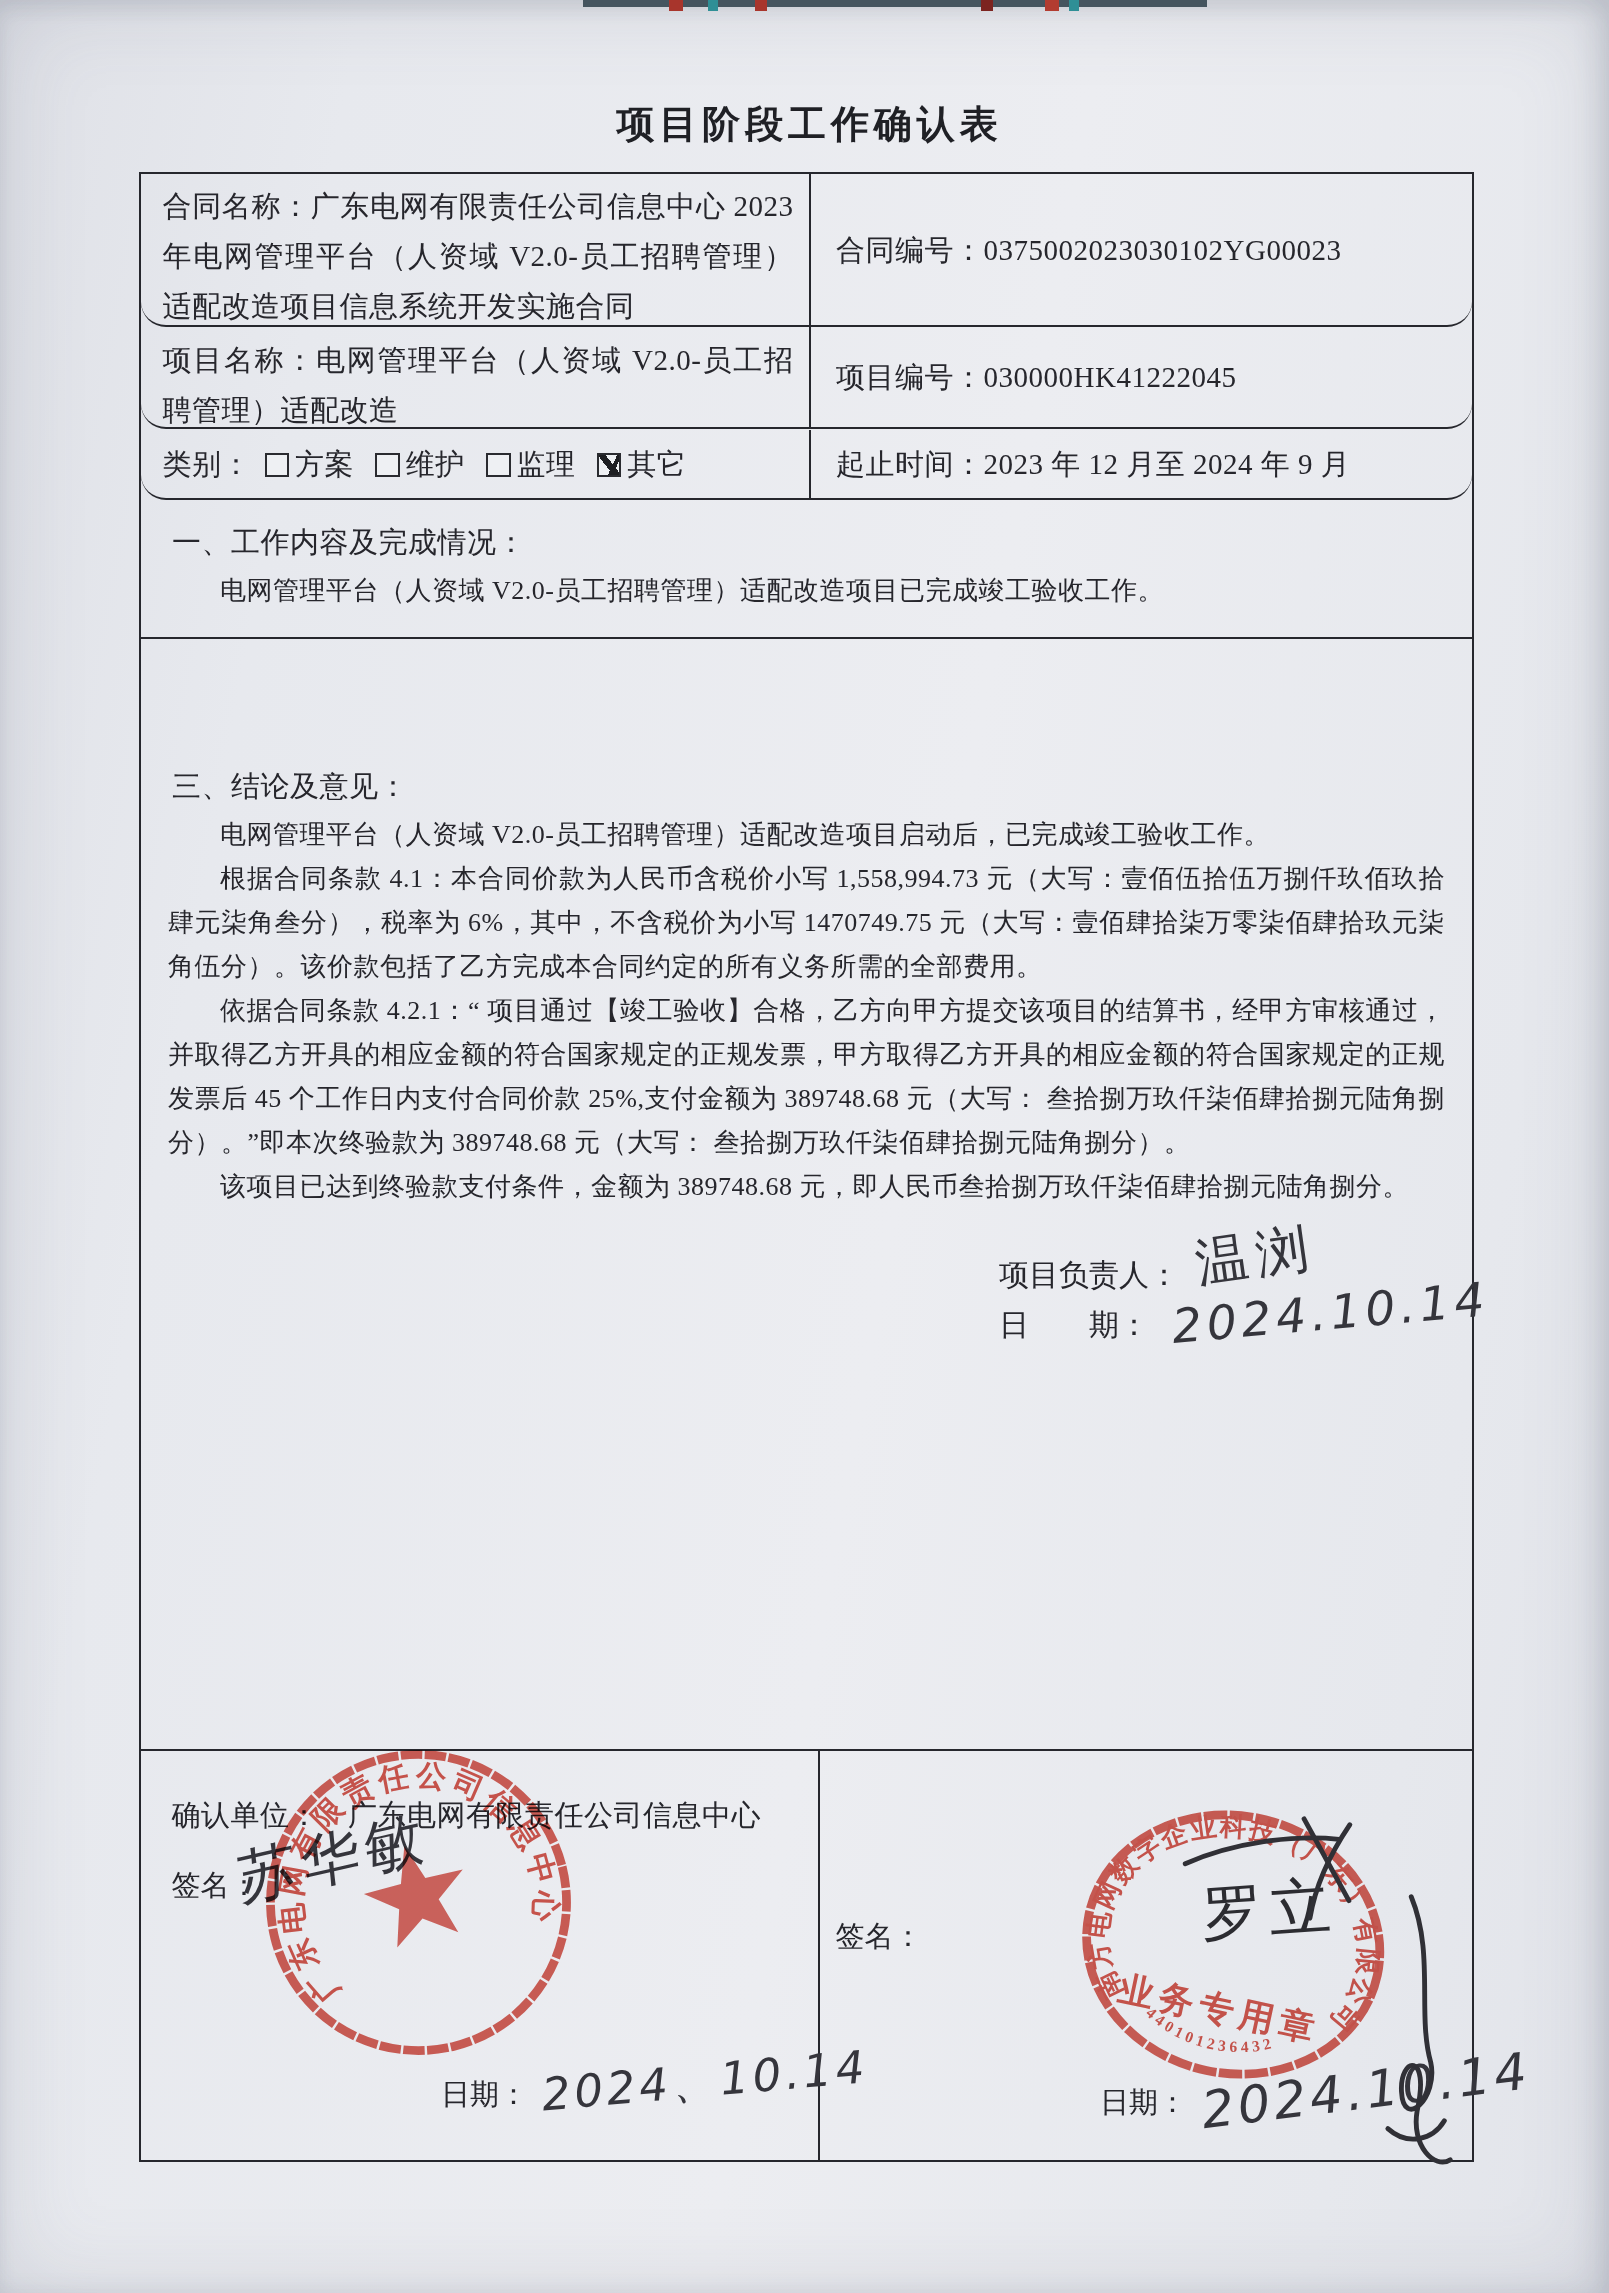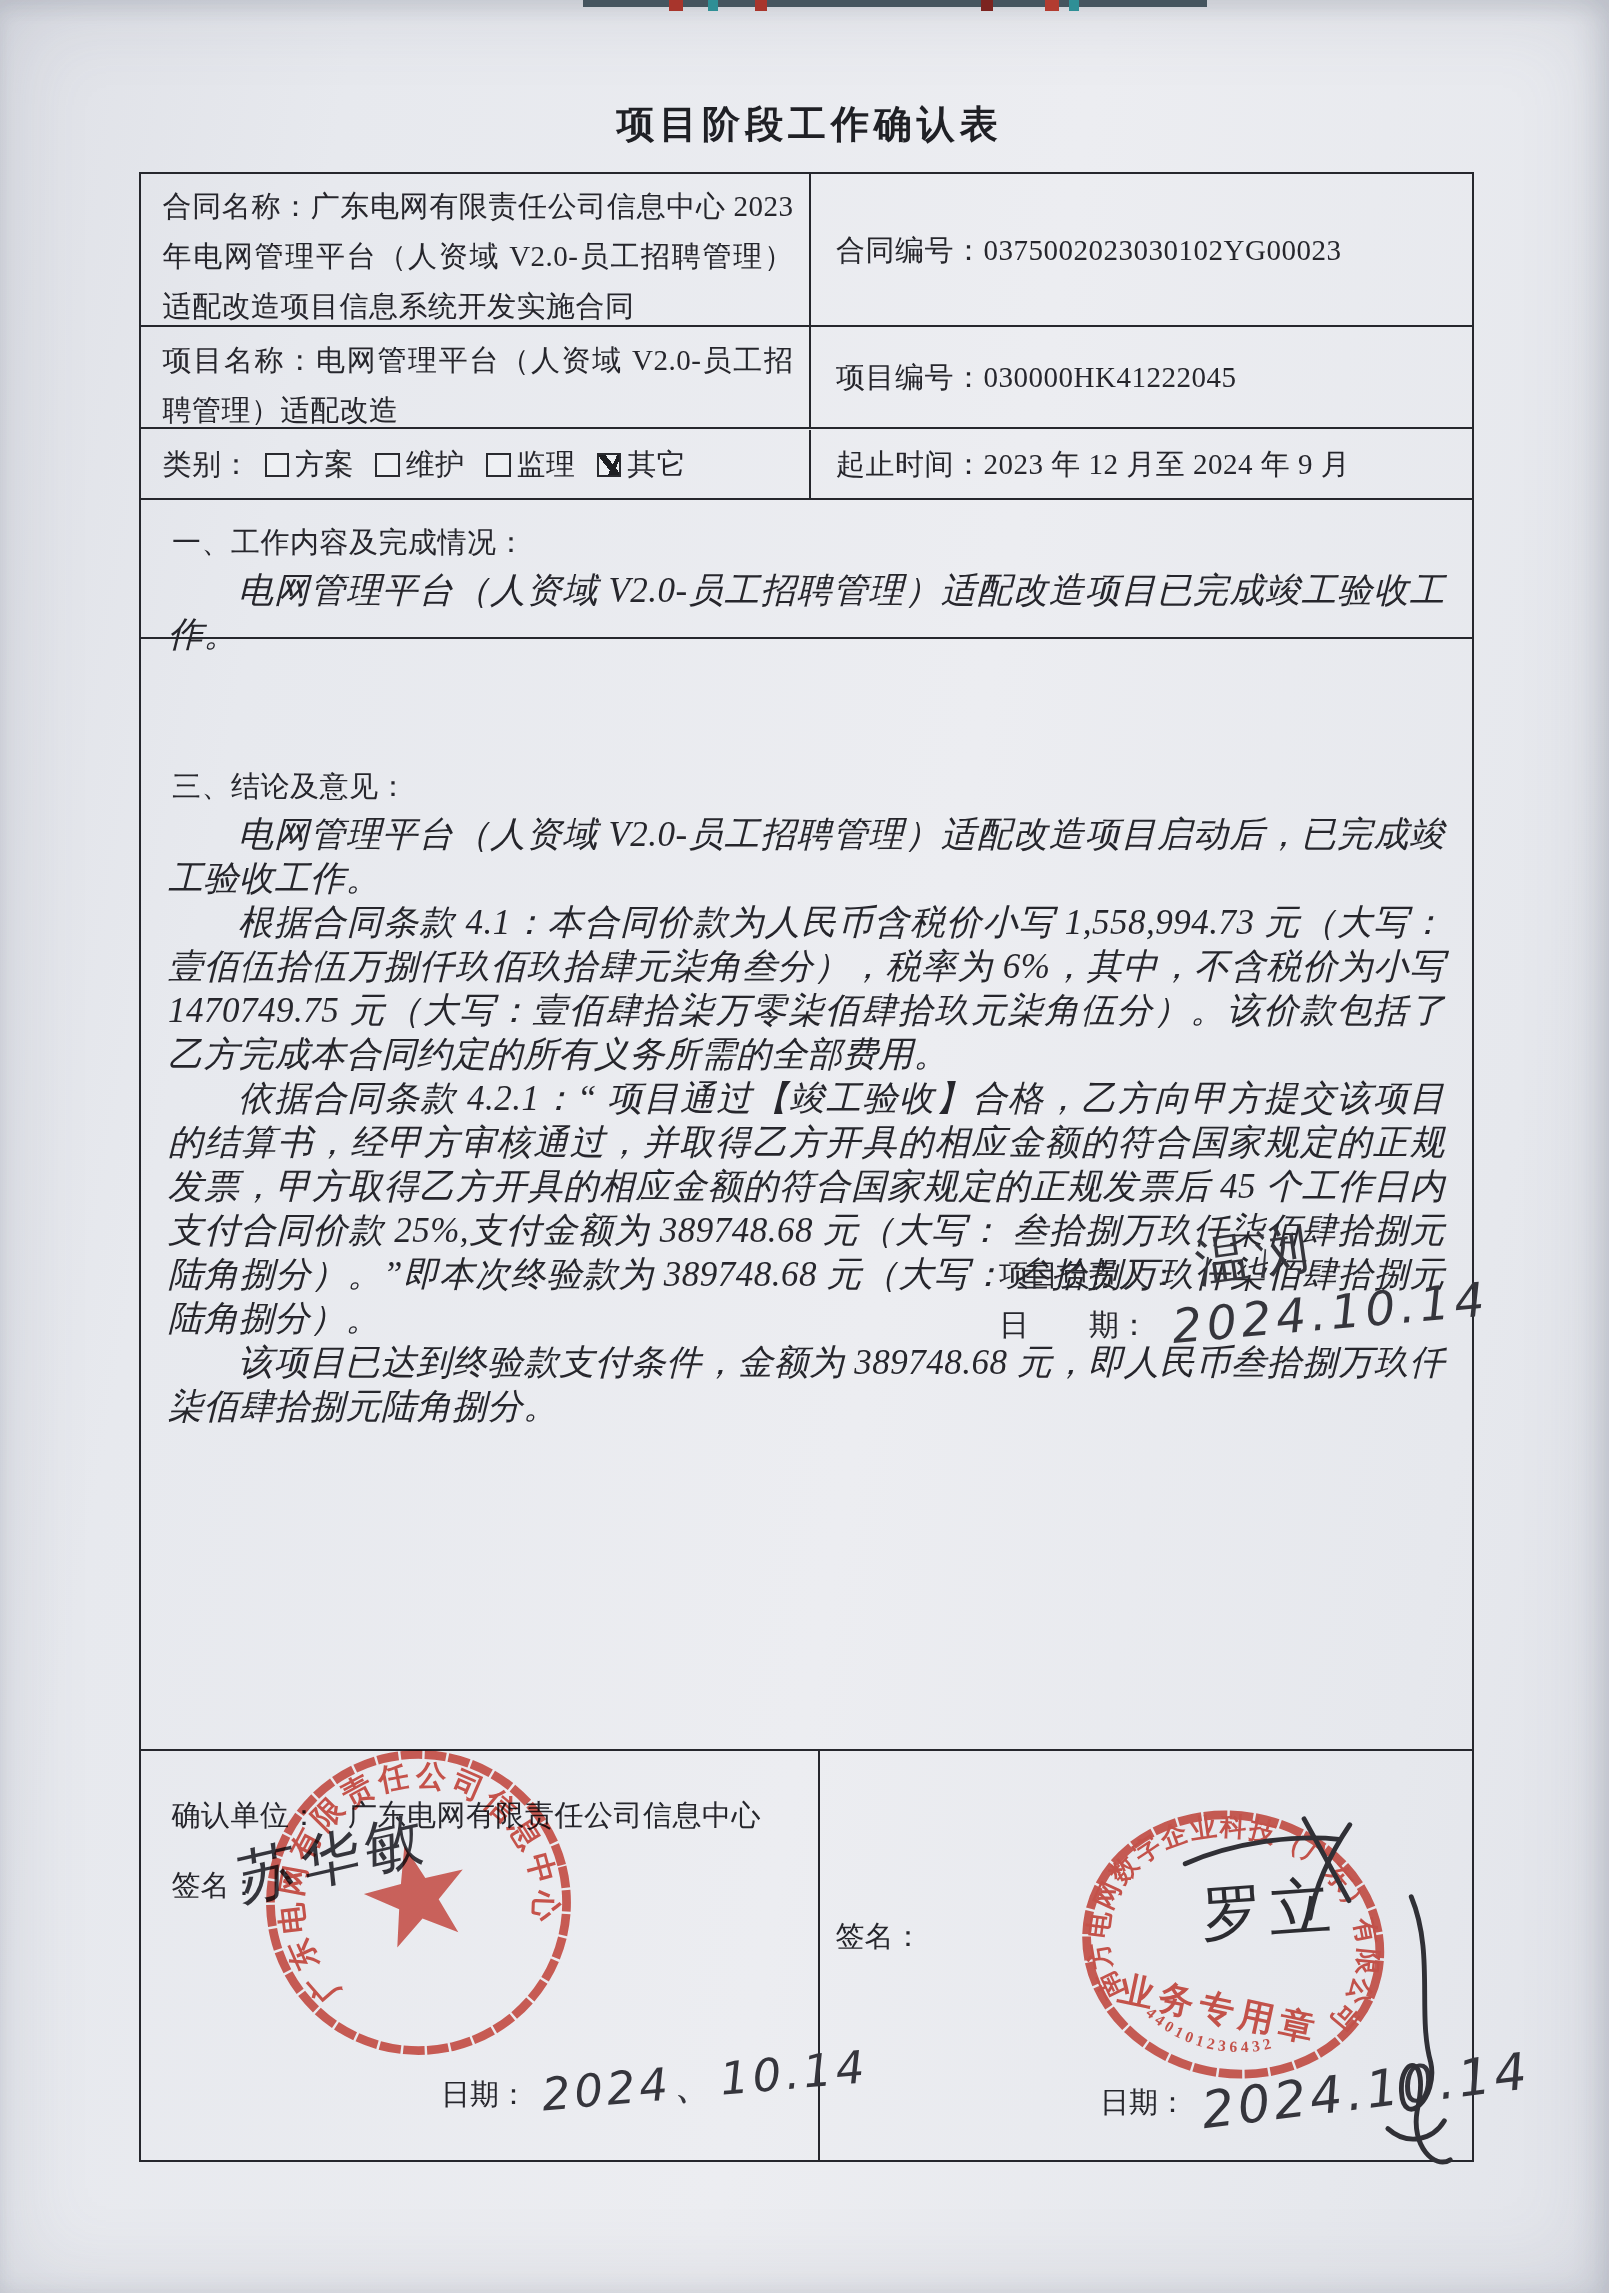--- a/index.html
+++ b/index.html
@@ -13,21 +13,21 @@
     box-shadow:inset 0 0 88px rgba(90,95,115,.18), inset -13.7px 0 25px rgba(70,75,95,.10), inset 0 9.8px 17.6px rgba(70,75,95,.08);}
   
   .scan-strip{position:absolute;left:583px;top:0;width:624px;height:6.8px;background:#45555f;}
   .scan-strip .m{position:absolute;top:0;height:10.7px;}
   
   .page-title{position:absolute;left:0;top:99px;width:1619px;text-align:center;
     font-size:38px;font-weight:700;letter-spacing:4.9px;color:#1f2025;}
   
   .doc-table{position:absolute;left:139px;top:172px;width:1335px;height:1990px;
     border:2.9px solid #26272d;box-sizing:border-box;}
-  .trow{position:absolute;left:0;width:100%;box-sizing:border-box;border-bottom:2.9px solid #26272d;}
+  .trow{position:absolute;left:0;width:100%;box-sizing:border-box;border-bottom:2.9px solid #26272d;border-radius:25px;}
   .cell-l{position:absolute;left:0;top:0;bottom:0;width:670px;box-sizing:border-box;
     border-right:2.4px solid #26272d;}
   .cell-r{position:absolute;left:670px;top:0;bottom:0;right:0;box-sizing:border-box;
     display:flex;align-items:center;padding-left:25px;}
   .ctext{font-size:29px;line-height:50px;letter-spacing:0.5px;}
   .pad{padding:6.8px 15.6px 0 21.5px;text-align:justify;}
   .row1{top:0;height:153px;}
   .row2{top:153px;height:102px;}
   .row3{top:256px;height:70px;}
   .row2 .cell-l,.row3 .cell-l{display:flex;align-items:center;}
@@ -40,21 +40,21 @@
   .cbx.checked{background:
      linear-gradient(52deg, transparent 40%, #1d1e22 40%, #1d1e22 62%, transparent 62%),
      linear-gradient(115deg, transparent 62%, #1d1e22 62%, #1d1e22 78%, transparent 78%),#eef0f3;}
   
   .sec{position:absolute;left:0;width:100%;box-sizing:border-box;border-bottom:2.9px solid #26272d;
     padding:15.6px 27px 0 27px;}
   .sec1{top:326px;height:139px;}
   .sec2{top:465px;height:104px;}
   .sec3{top:570px;height:1007px;}
   .sec h3{margin:4px;font-size:29px;font-weight:400;line-height:45px;letter-spacing:0.5px;}
-  .sec p{margin:7.8px 0 0 0;font-size:35px;line-height:44px;text-align:justify;letter-spacing:0.5px;font-style:italic;}
+  .sec p{margin:7.8px 0 0 0;font-size:26px;line-height:44px;text-align:justify;letter-spacing:0.5px;}
   .sec p.ind{text-indent:2em;margin-top:0;}
   .sec2 p{text-indent:0;}
   
   .sign-block{position:absolute;left:858px;top:488px;width:468px;font-size:30px;}
   .sign-row{height:59px;white-space:nowrap;}
   
   .frow{top:1577px;height:410px;border-bottom:none;}
   .fcell{position:absolute;top:0;bottom:0;box-sizing:border-box;font-size:29px;}
   .fcell.l{left:9px;width:670px;border-right:2.4px solid #26272d;}
   .fcell.r{left:670px;right:0;}

